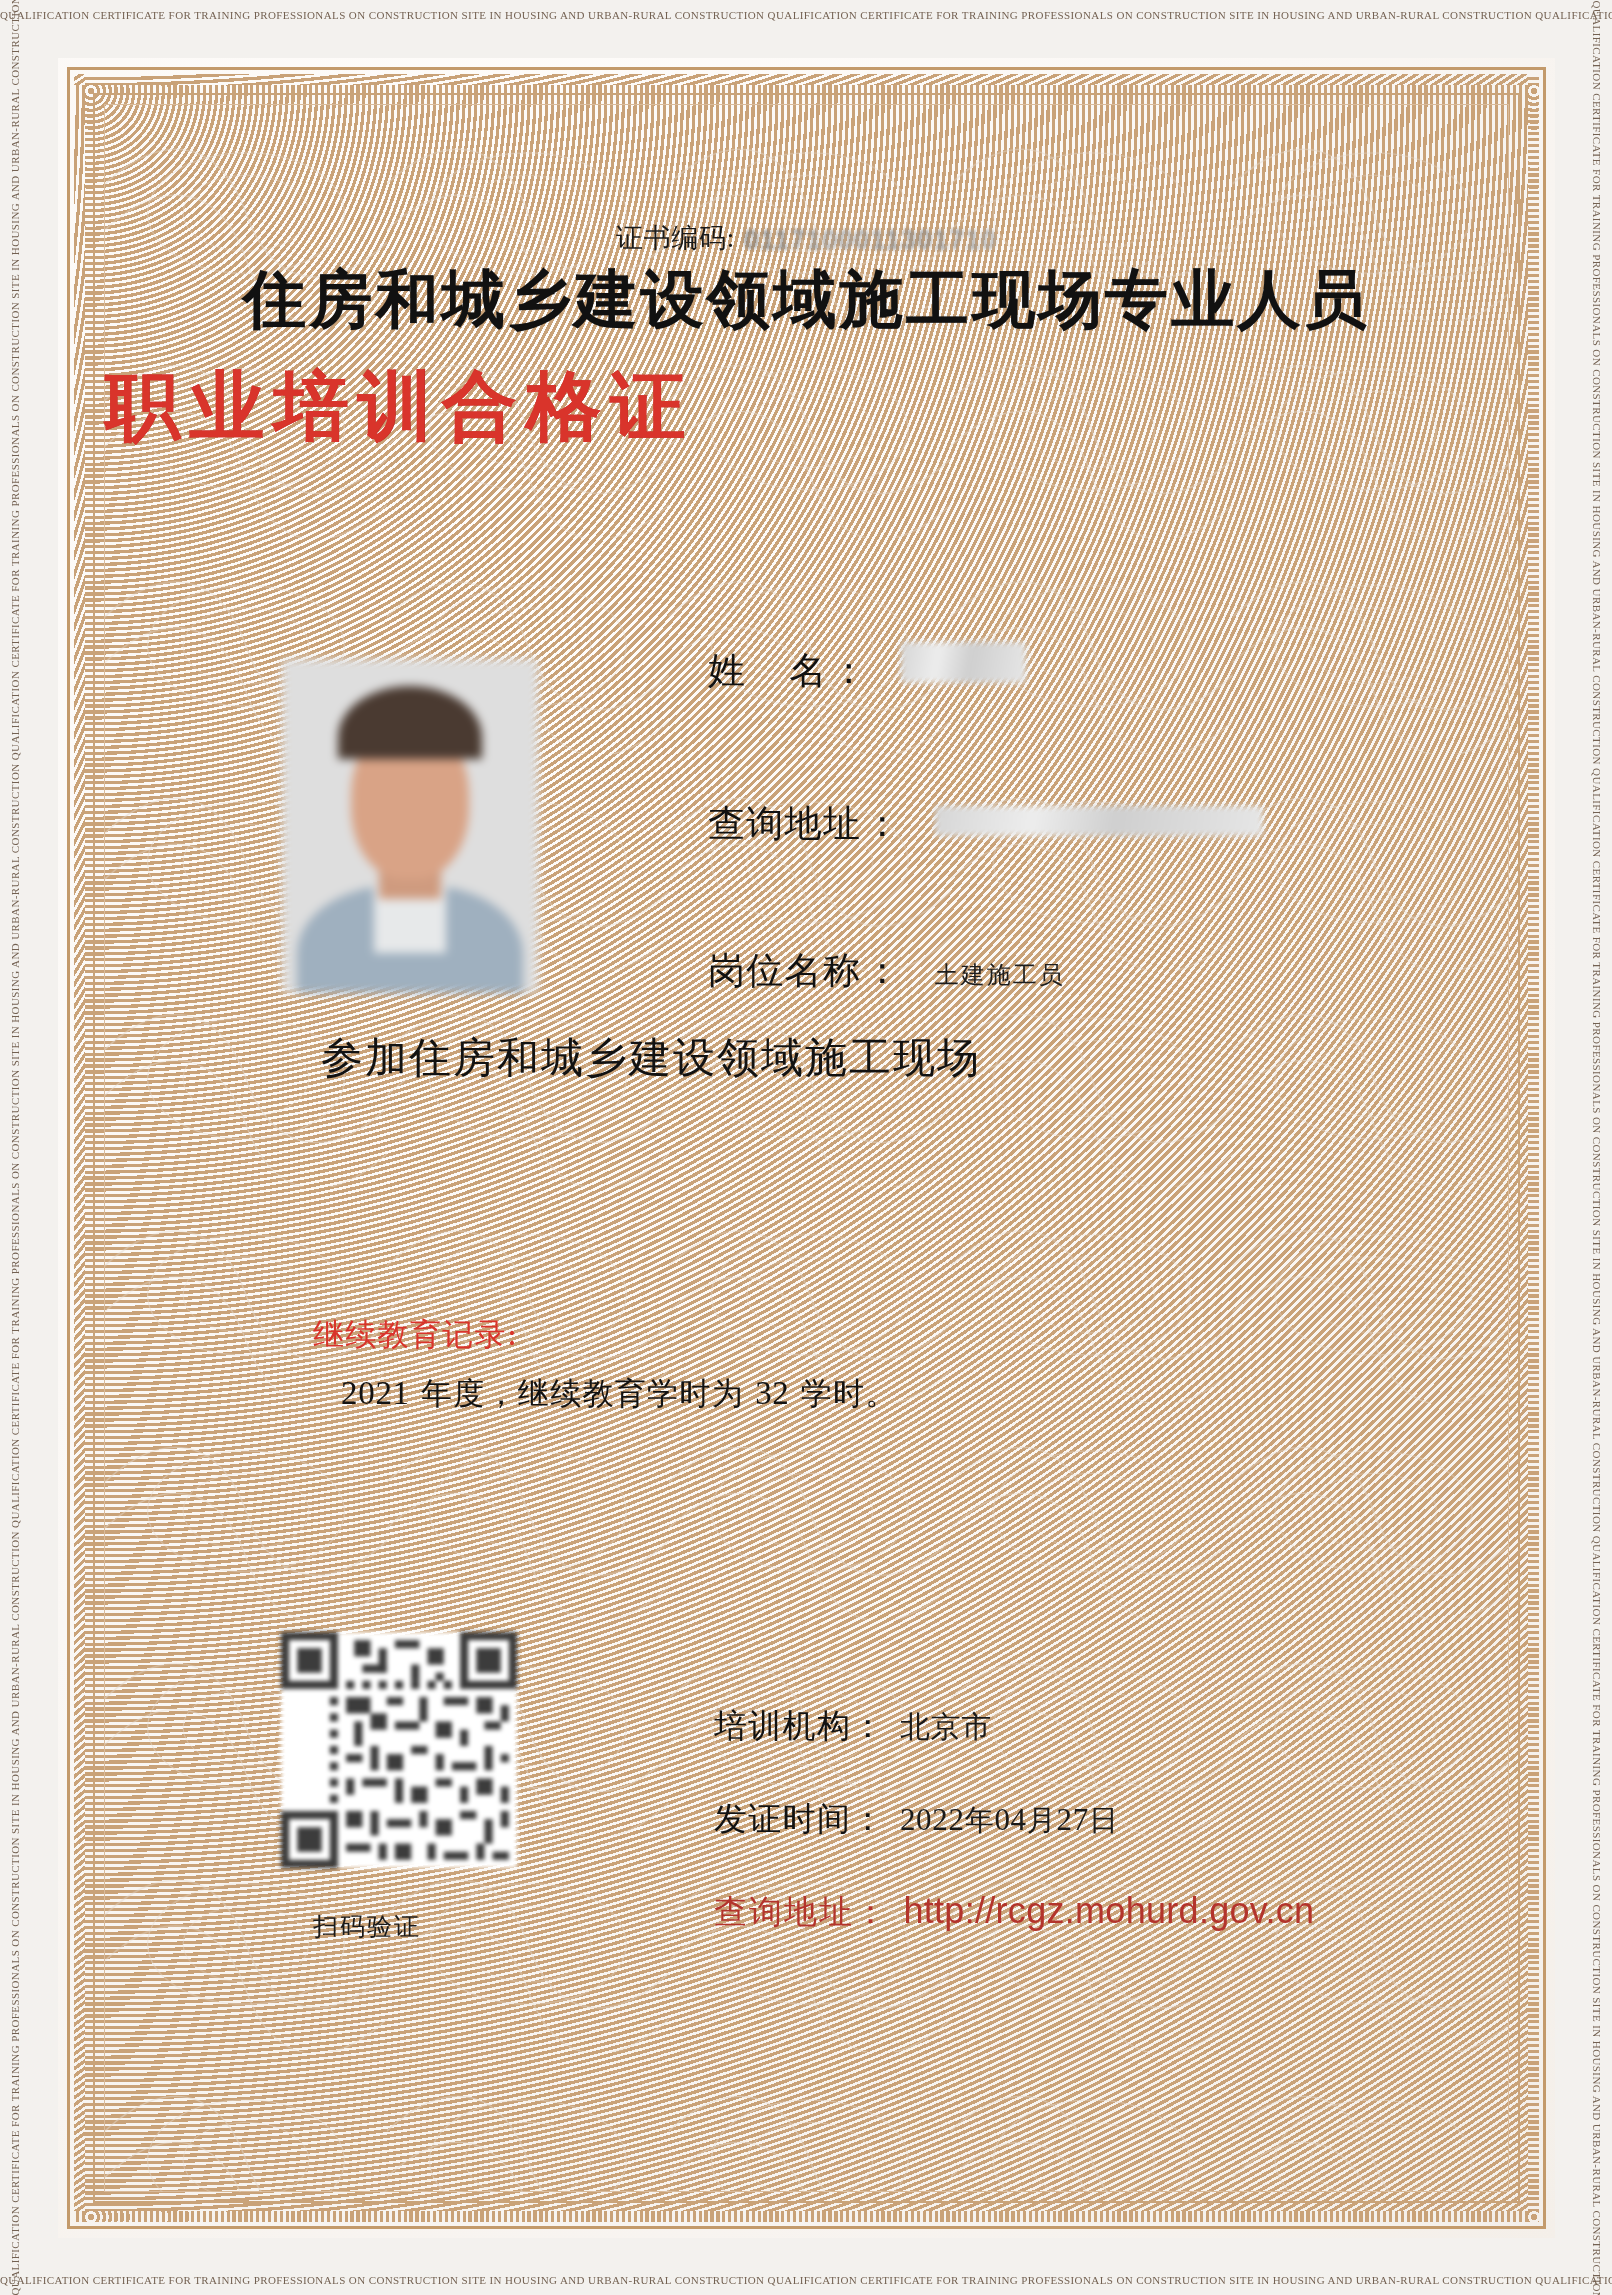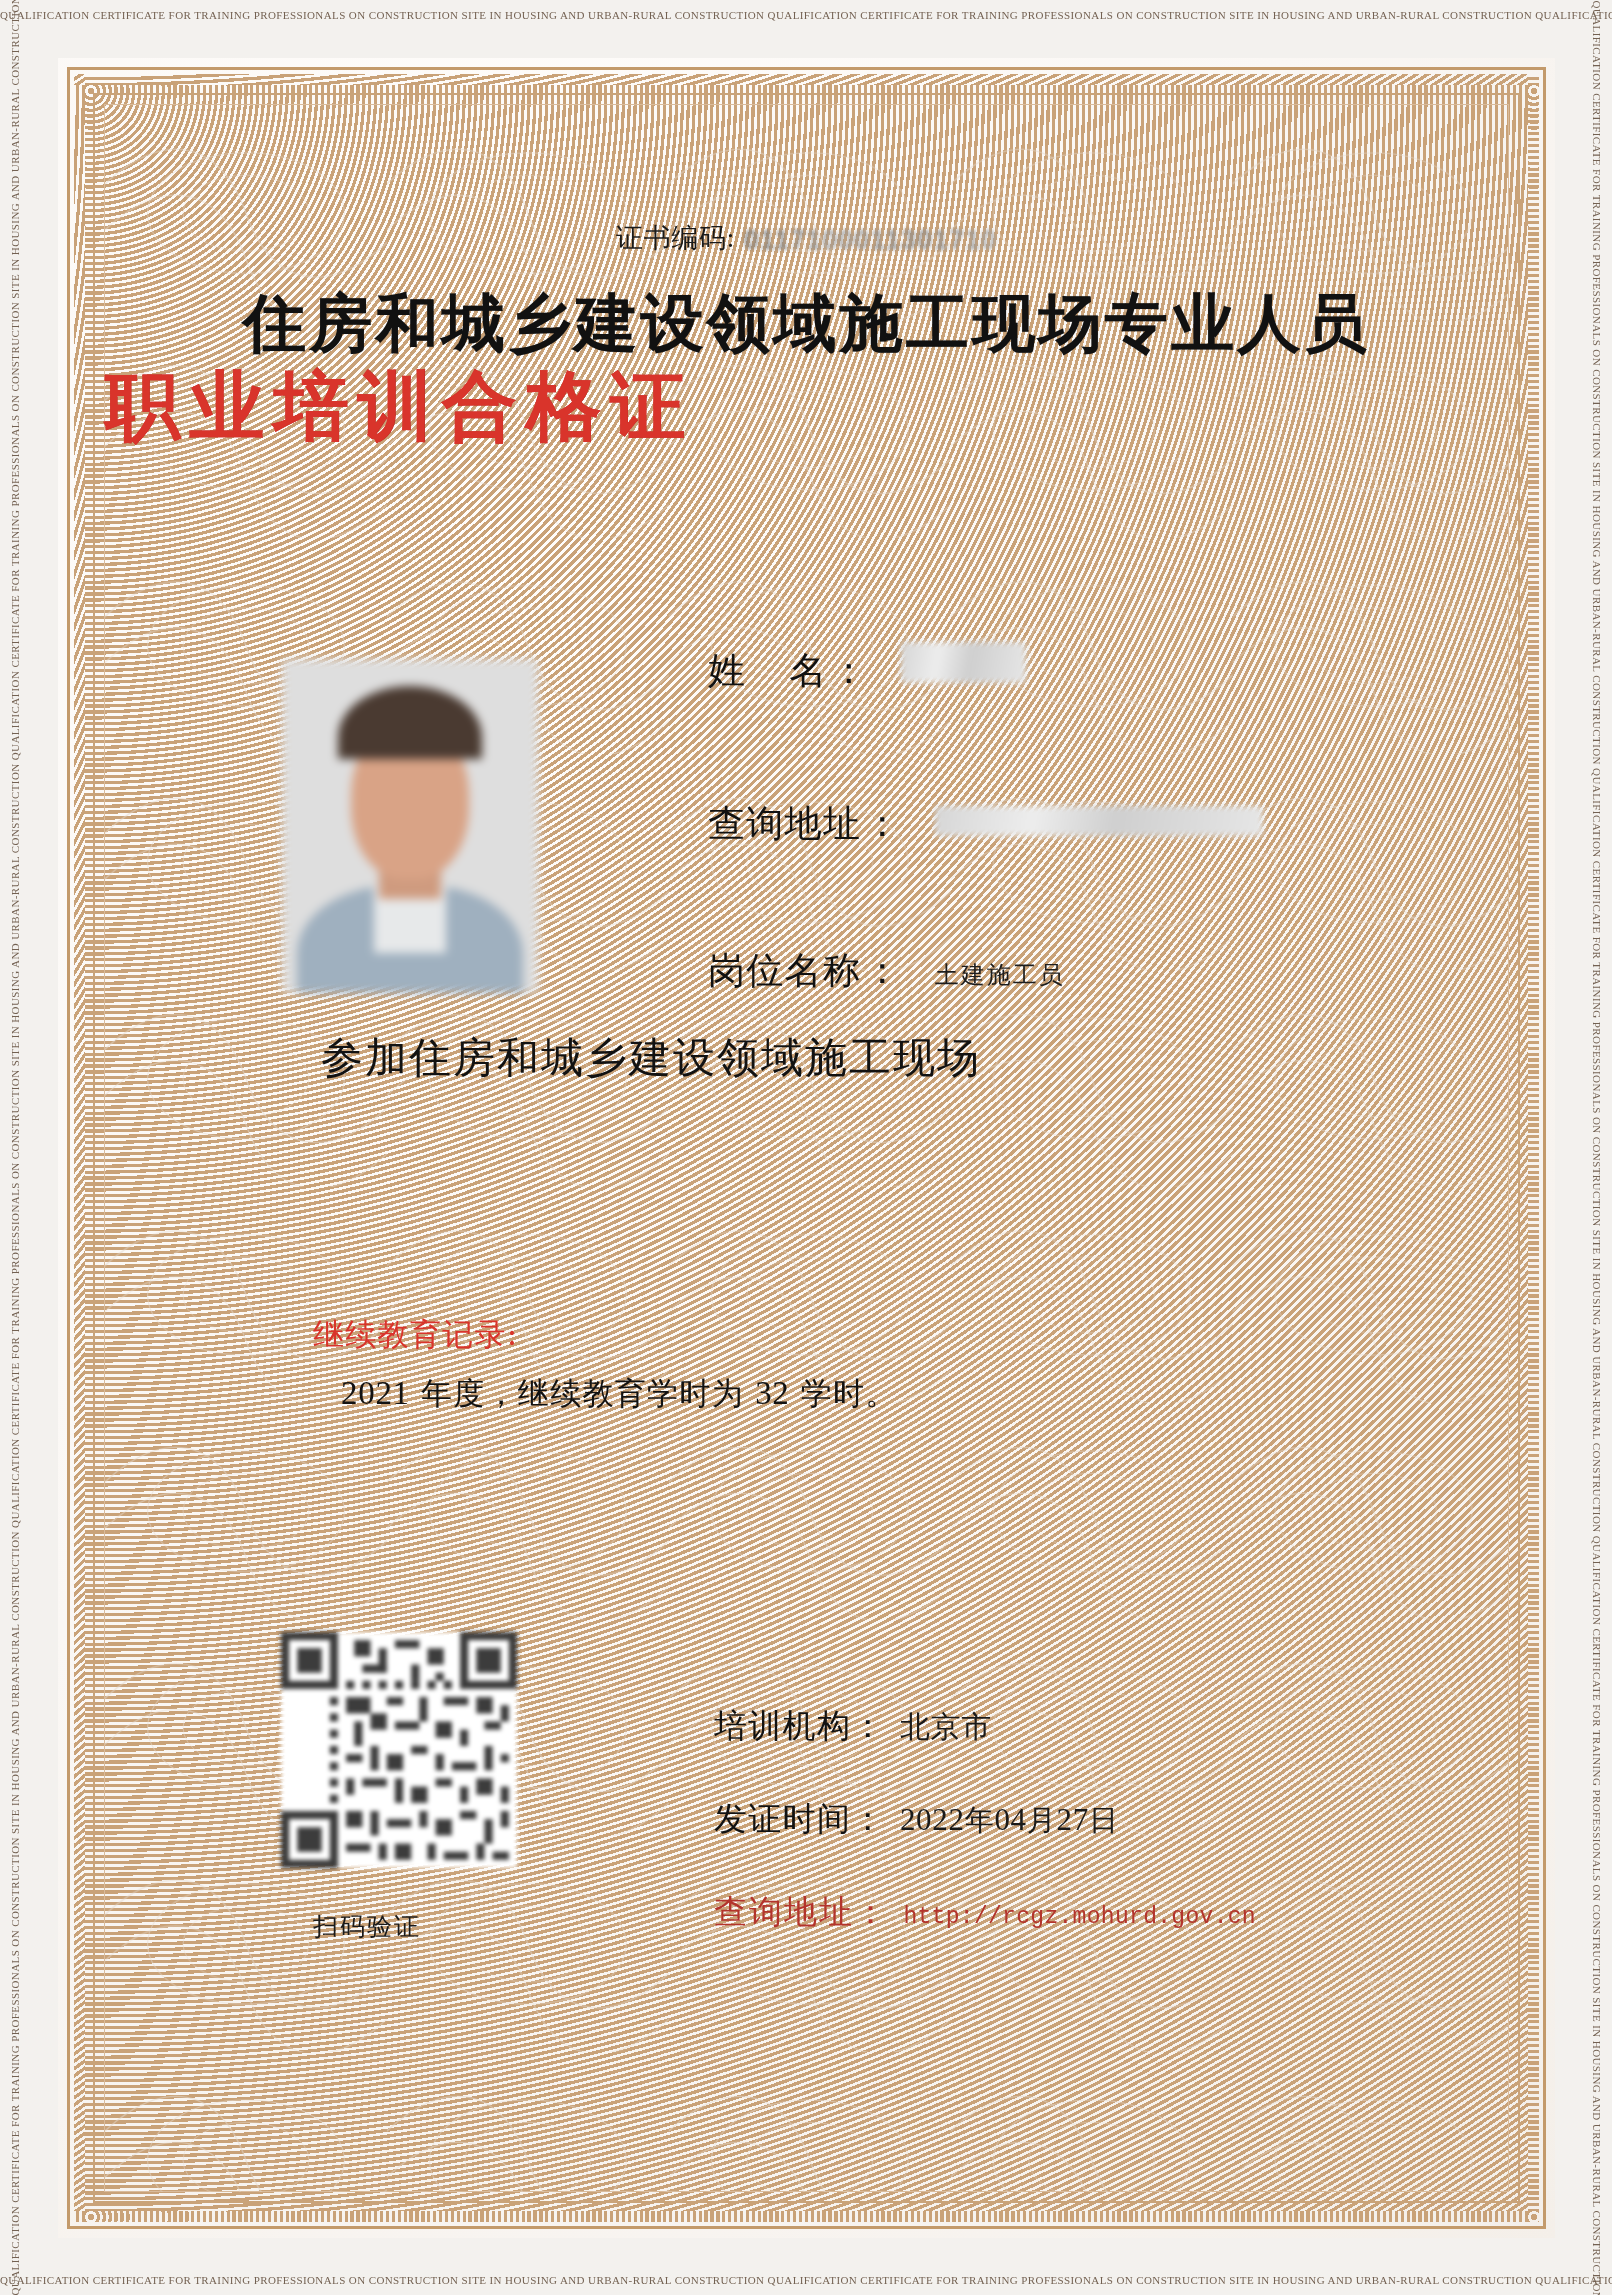--- a/index.html
+++ b/index.html
@@ -139,21 +139,21 @@
     background-clip: text;
     filter: blur(2.2px);
     font-family: "Liberation Sans", sans-serif;
     font-weight: bold;
     letter-spacing: 1px;
   }
 
   
   .title-main {
     position: absolute;
-    left: 0; top: 176px;
+    left: 0; top: 152px;
     width: 100%;
     text-align: center;
     font-family: "DejaVu Serif", serif;
     font-weight: bold;
     font-size: 63px;
     letter-spacing: 3.3px;
     color: #111;
     text-shadow: 0 0 0.7px rgba(0,0,0,0.45);
   }
   .title-sub {
@@ -318,22 +318,22 @@
     font-family: "Liberation Serif", serif;
     font-size: 31px;
     color: #1a1a1a;
     margin-left: 14.4px;
     letter-spacing: 0.7px;
   }
   .iss-value.org { font-family: "DejaVu Serif", serif; font-size: 30px; }
   .iss-value.date .cjk { font-family: "DejaVu Serif", serif; font-size: 29px; }
   .iss-row.url .iss-label { letter-spacing: 2px; }
   .iss-value.url {
-    font-family: Liberation Mono, monospace;
-    font-size: 23px;
+    font-family: Liberation Sans, sans-serif;
+    font-size: 36px;
     color: #b3342c;
     letter-spacing: 0.3px;
   }
   .iss-row.url { margin-top: 7px; }
   .iss-label.url-l { color: #b3342c; }
 </style>
 </head>
 <body>
 
 <div class="page">

